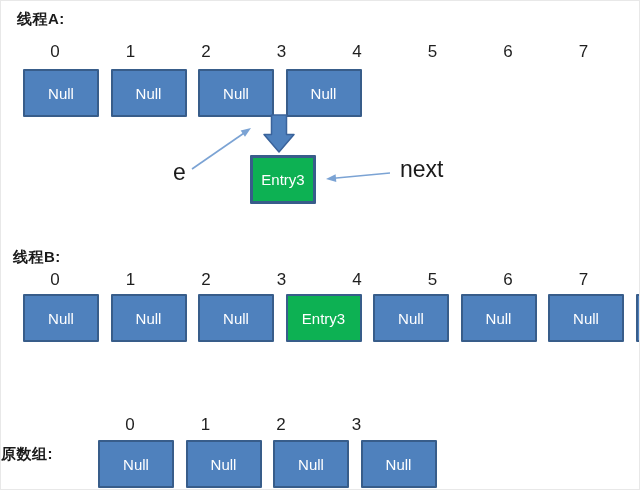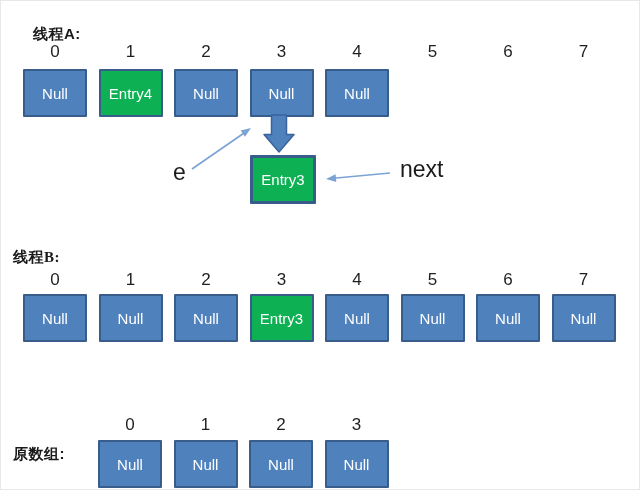--- a/index.html
+++ b/index.html
@@ -40,21 +40,21 @@
     text-align: center;
     font-size: 17px;
     color: #1f1f1f;
   }
   .cell-row {
     position: absolute;
     display: flex;
     gap: 11.5px;
   }
   .cell {
-    width: 64px;
+    width: 76px;
     height: 48px;
     border: 2px solid var(--cell-border);
     display: flex;
     align-items: center;
     justify-content: center;
     color: var(--cell-text);
     font-size: 15px;
     border-radius: 1px;
   }
   .cell--null  { background: var(--cell-blue); }
@@ -95,27 +95,27 @@
   }
   .thin-arrow-line {
     stroke: var(--thin-arrow);
     stroke-width: 1.6;
   }
   .thin-arrow-head {
     fill: var(--thin-arrow);
     stroke: none;
   }
   
-  #thread-a-label { left: 16px; top: 24px; margin-left: 16px; }
+  #thread-a-label { left: 16px; top: 9px; }
   #thread-a-indices { left: 22px; top: 41px; }
   #thread-a-cells   { left: 22px; top: 68px; }
-  #thread-b-label { left: 12px; top: 247px; font-family: Liberation Serif, serif; }
+  #thread-b-label { left: 12px; top: 247px; }
   #thread-b-indices { left: 22px; top: 269px; }
   #thread-b-cells   { left: 22px; top: 293px; }
-  #orig-label { left: 12px; top: 444px; }
+  #orig-label { left: 0; top: 444px; }
   #orig-indices { left: 97px; top: 414px; }
   #orig-cells   { left: 97px; top: 439px; }
 </style>
 </head>
 <body>
 
 <div id="canvas">
 
   <div class="section-label" id="thread-a-label">线程A:</div>
 
@@ -125,21 +125,20 @@
     <span>2</span>
     <span>3</span>
     <span>4</span>
     <span>5</span>
     <span>6</span>
     <span>7</span>
   </div>
 
   <div class="cell-row" id="thread-a-cells">
     <div class="cell cell--null">Null</div>
-    <div class="cell cell--entry">Entry4</div>
     <div class="cell cell--null">Null</div>
     <div class="cell cell--null">Null</div>
     <div class="cell cell--null">Null</div>
   </div>
 
   <svg id="arrow-overlay" viewBox="0 0 640 490">
     <polygon class="thick-arrow" points="270.5,114 285.5,114 285.5,133.5 293,133.5 278,151 263,133.5 270.5,133.5"></polygon>
     <g>
       <line class="thin-arrow-line" x1="191" y1="168" x2="246" y2="130"></line>
       <polygon class="thin-arrow-head" points="0,0 -10,3.8 -10,-3.8" transform="translate(250,127) rotate(-34.9)"></polygon>

